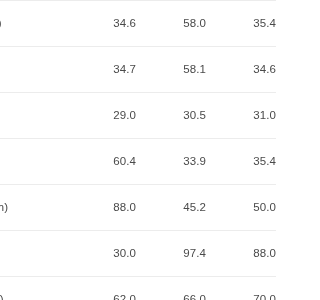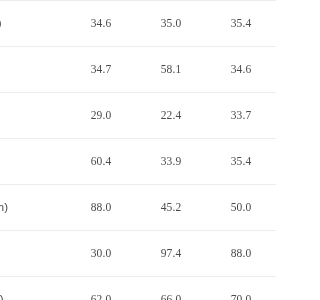--- a/index.html
+++ b/index.html
@@ -48,22 +48,21 @@
   }
 
   td.row-label {
     width: 104px;
     padding-left: 2px;
     text-align: left;
   }
 
   td.value-cell {
     width: 70px;
-    text-align: center;
-    font-family: Liberation Serif, serif;
+    text-align: right;
   }
 
   
   #divider-fade-mask {
     position: absolute;
     top: 0;
     left: 276px;
     width: 24px;
     height: 300px;
     background: #ffffff;
@@ -74,36 +73,36 @@
 <body>
 
 <div id="clip-viewport">
 
   <table id="size-table">
     <tbody>
 
       <tr>
         <td class="row-label">ngth(in)</td>
         <td class="value-cell">34.6</td>
-        <td class="value-cell">35.0</td>
+        <td class="value-cell">58.0</td>
         <td class="value-cell">35.4</td>
       </tr>
 
       <tr>
         <td class="row-label">st(in)</td>
         <td class="value-cell">34.7</td>
         <td class="value-cell">58.1</td>
         <td class="value-cell">34.6</td>
       </tr>
 
       <tr>
         <td class="row-label">aist(in)</td>
         <td class="value-cell">29.0</td>
-        <td class="value-cell">22.4</td>
-        <td class="value-cell">33.7</td>
+        <td class="value-cell">30.5</td>
+        <td class="value-cell">31.0</td>
       </tr>
 
       <tr>
         <td class="row-label">p(in)</td>
         <td class="value-cell">60.4</td>
         <td class="value-cell">33.9</td>
         <td class="value-cell">35.4</td>
       </tr>
 
       <tr>

